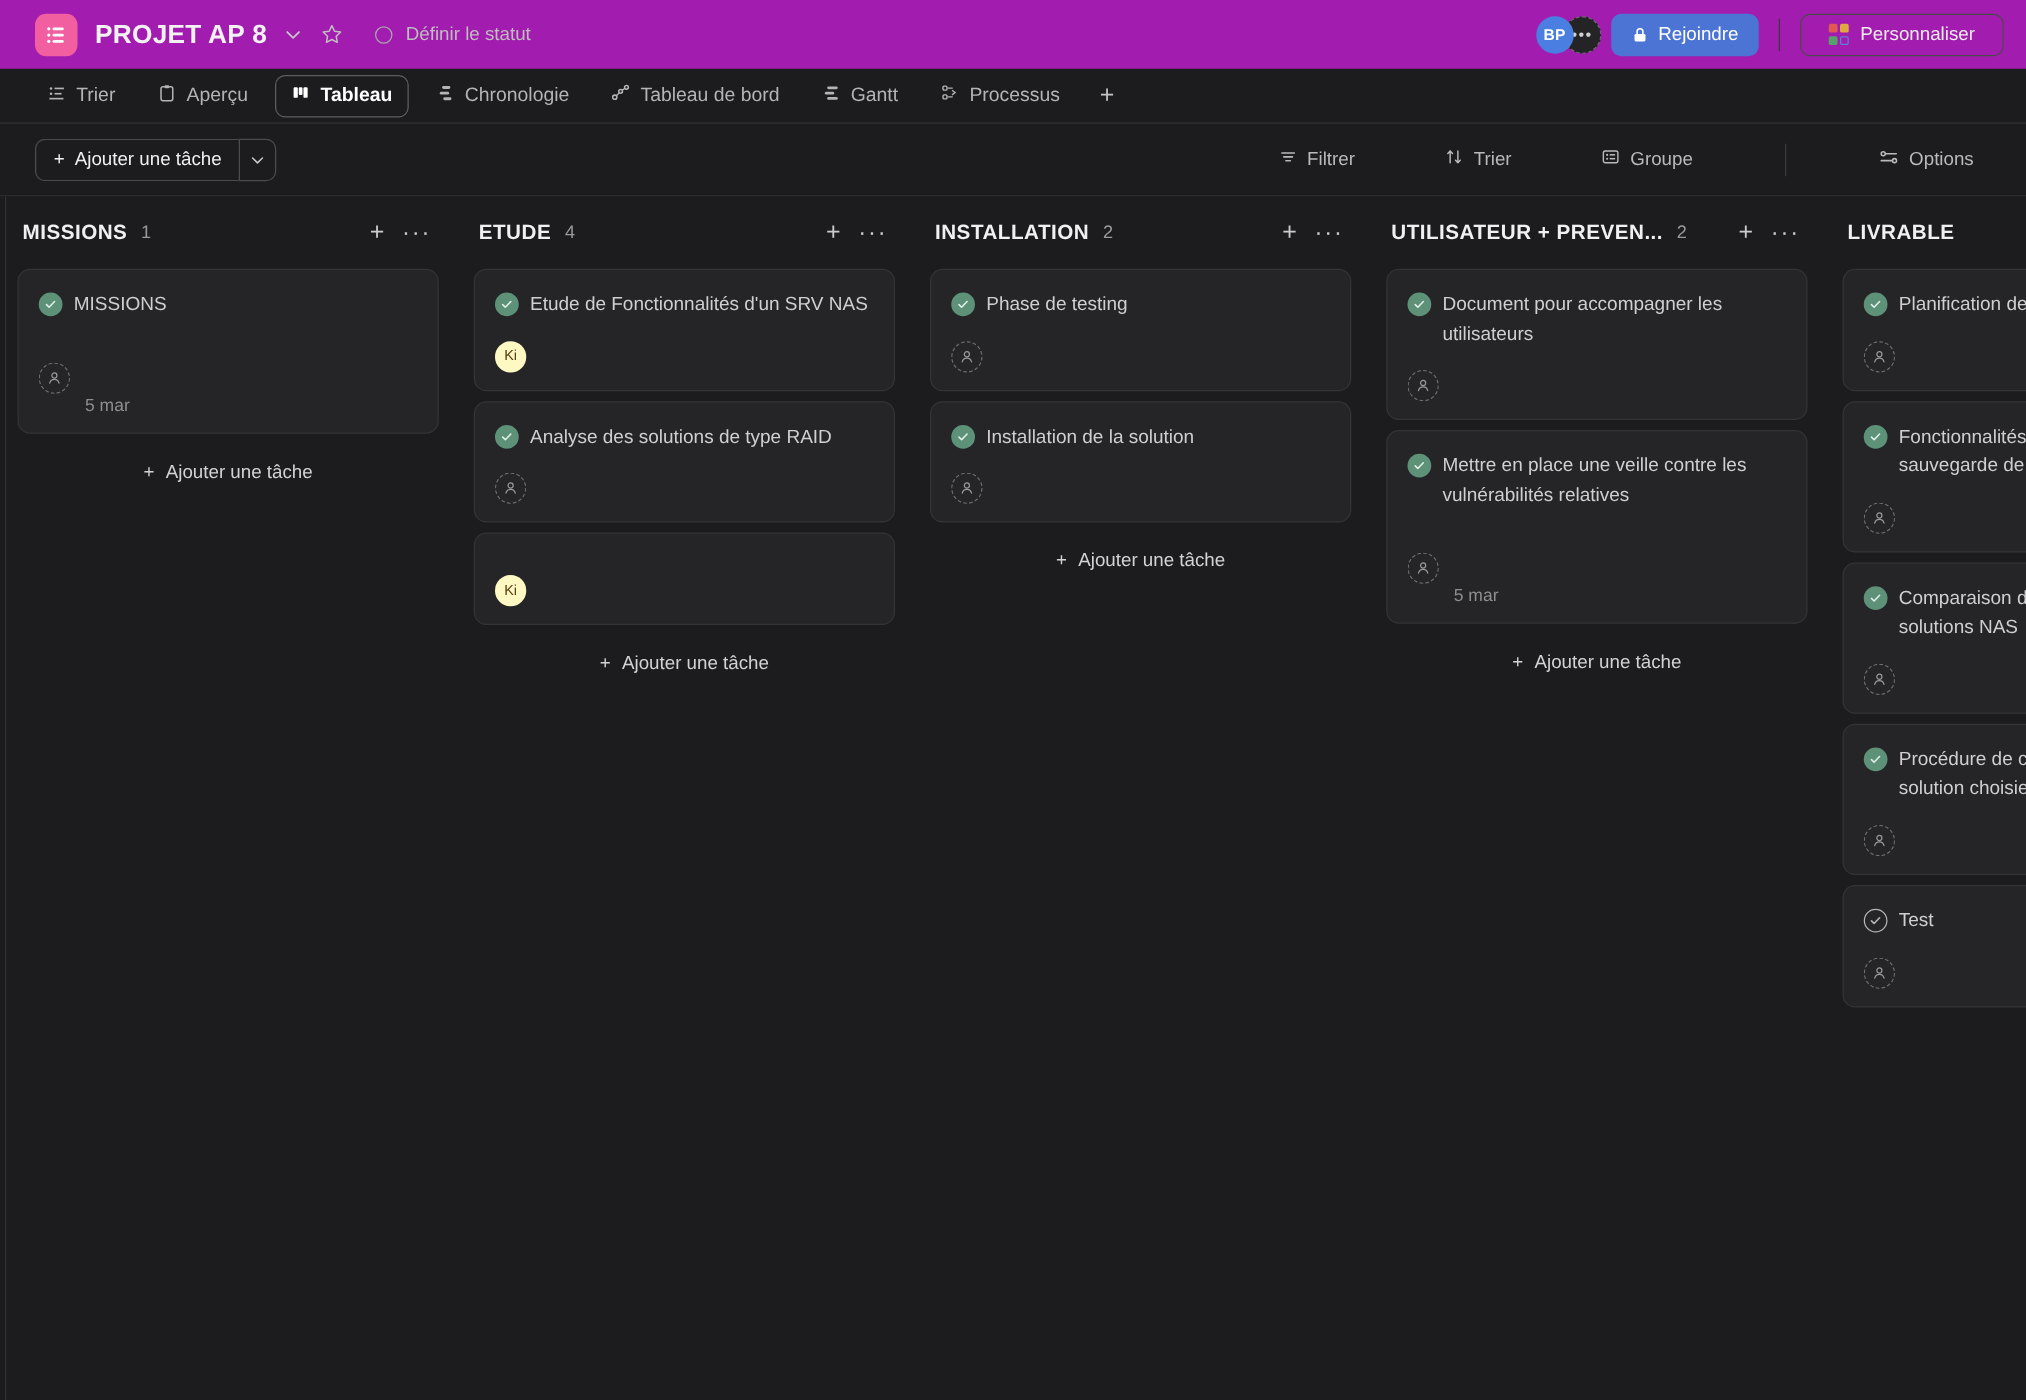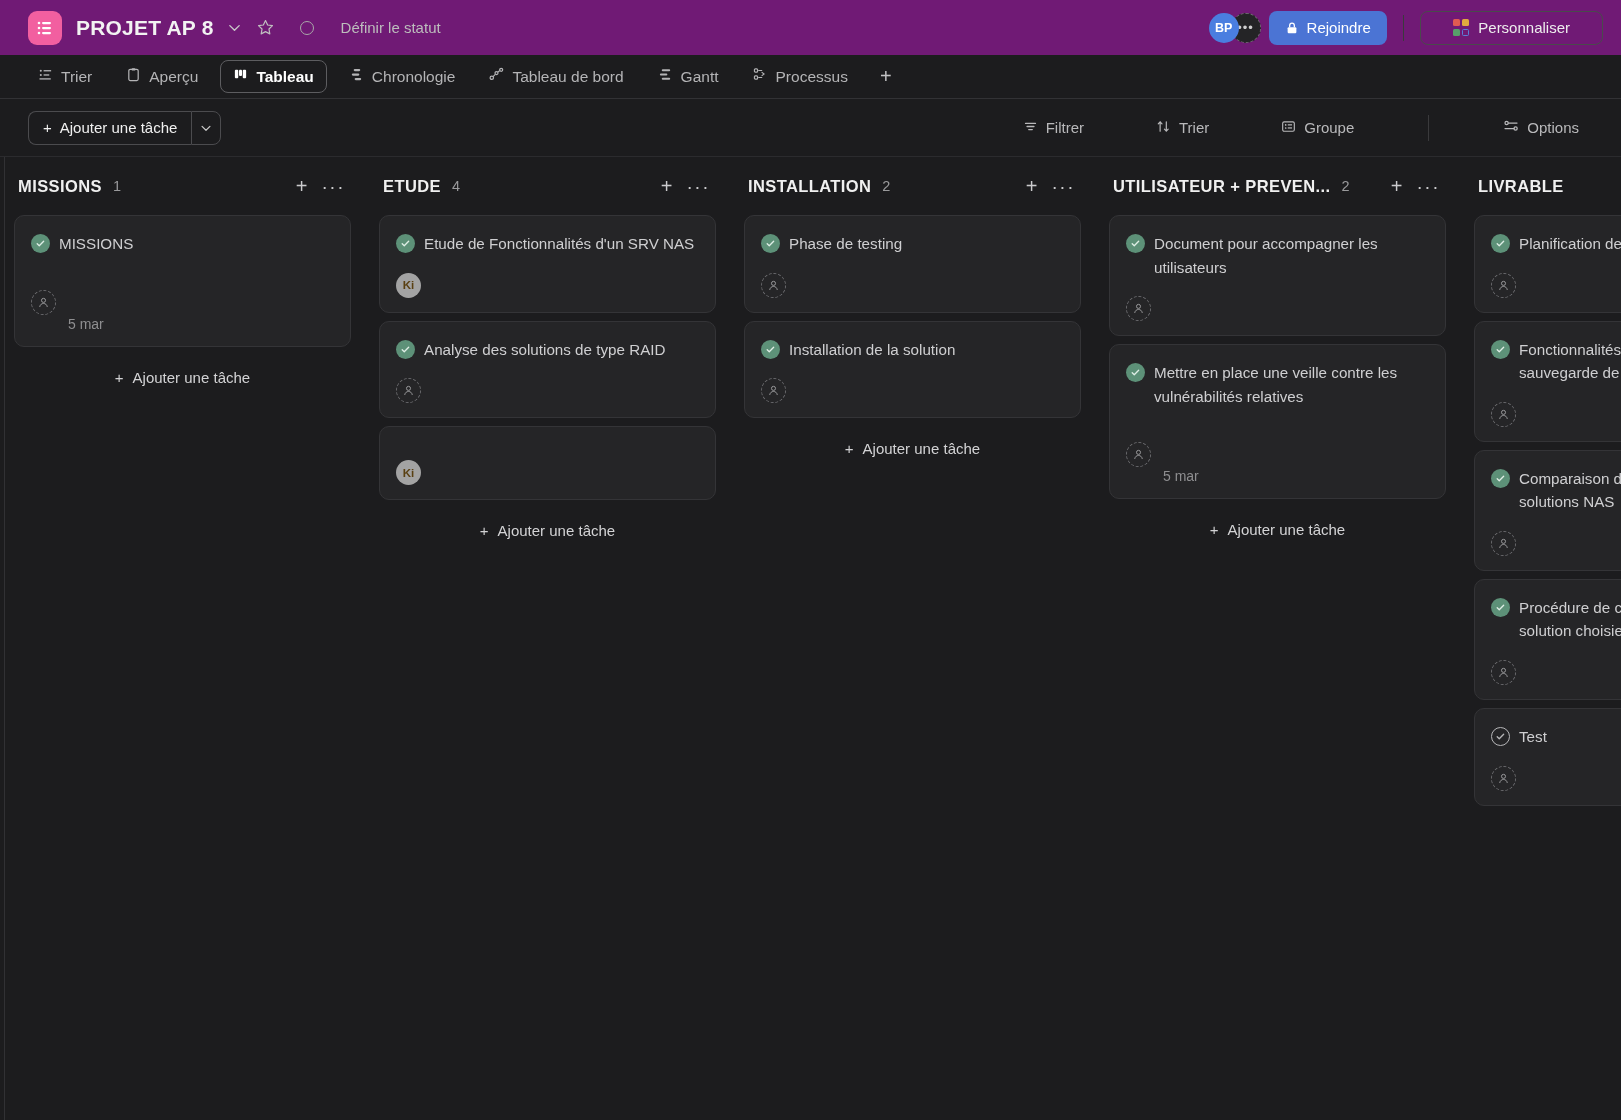--- a/index.html
+++ b/index.html
@@ -9,21 +9,21 @@
     font-family: "Liberation Sans", sans-serif;
     color: #e6e6e6;
     overflow: hidden;
   }
 
   
   .topbar {
     height: 55px;
     display: flex; align-items: center;
     padding: 0 18px 0 28px;
-    background: #701a75;
+    background: #a21caf;
   }
   .proj-icon {
     width: 34px; height: 34px; border-radius: 9px;
     background: #f25fa0;
     display: flex; align-items: center; justify-content: center;
     flex: none;
   }
   .proj-icon svg { display: block; }
   .proj-title {
     font-size: 21px; font-weight: bold; color: #f2f2f2;
@@ -33,21 +33,21 @@
     margin-left: 10px; width: 22px; height: 22px;
     display: flex; align-items: center; justify-content: center;
     color: #c8c8c8;
   }
   .star-btn {
     margin-left: 8px; width: 24px; height: 24px;
     display: flex; align-items: center; justify-content: center;
     color: #c0c0c0;
   }
   .status-btn {
-    margin-left: 22px; display: flex; align-items: center; gap: 27px;
+    margin-left: 22px; display: flex; align-items: center; gap: 11px;
     color: #bdbdbd; font-size: 15px; white-space: nowrap;
   }
   .circle-o {
     width: 14px; height: 14px; border: 1.6px solid #a9a9a9; border-radius: 50%;
     flex: none;
   }
   .top-right { margin-left: auto; display: flex; align-items: center; gap: 0; }
   .avatar-bp {
     width: 30px; height: 30px; border-radius: 50%;
     background: #4a7ee0; color: #fff;
@@ -64,21 +64,21 @@
   .btn-join {
     margin-left: 8px;
     background: #4b74d4; color: #fff;
     border-radius: 8px; height: 34px; padding: 0 16px;
     display: flex; align-items: center; gap: 8px;
     font-size: 15px; white-space: nowrap;
   }
   .vdiv { width: 1px; height: 26px; background: #3a3a3c; margin: 0 16px; }
   .btn-custom {
     border: 1px solid #4a4a4c; border-radius: 8px;
-    height: 34px; padding: 0 32px;
+    height: 34px; padding: 0 22px;
     display: flex; align-items: center; gap: 9px;
     font-size: 15px; color: #ededed; white-space: nowrap;
   }
   .grid4 { display: grid; grid-template-columns: 7px 7px; grid-template-rows: 7px 7px; gap: 2.5px; }
   .grid4 i { display: block; border-radius: 1.5px; }
 
   
   .tabbar {
     height: 44px; display: flex; align-items: center;
     padding: 0 0 0 26px; gap: 0;
@@ -169,22 +169,22 @@
     word-break: break-word;
   }
   .card-foot { margin-top: 17px; display: flex; align-items: center; gap: 12px; }
   .assignee {
     width: 25px; height: 25px; border-radius: 50%;
     border: 1.3px dashed #6d6d70;
     display: flex; align-items: center; justify-content: center;
     color: #9a9a9c; flex: none;
   }
   .assignee.filled {
-    border: none; background: #a3a3a3; color: #5a4012;
-    font-size: 11.5px; font-weight: bold;
+    border: none; background: #fef9c3; color: #5a4012;
+    font-size: 11.5px; font-weight: normal;
   }
   .card-date { font-size: 14px; color: #8e8e90; margin-top: 43px; }
   .add-task-col {
     display: flex; align-items: center; justify-content: center; gap: 9px;
     color: #d3d3d5; font-size: 15px; padding: 14px 0 0 0;
   }
 </style>
 </head>
 <body>
 

